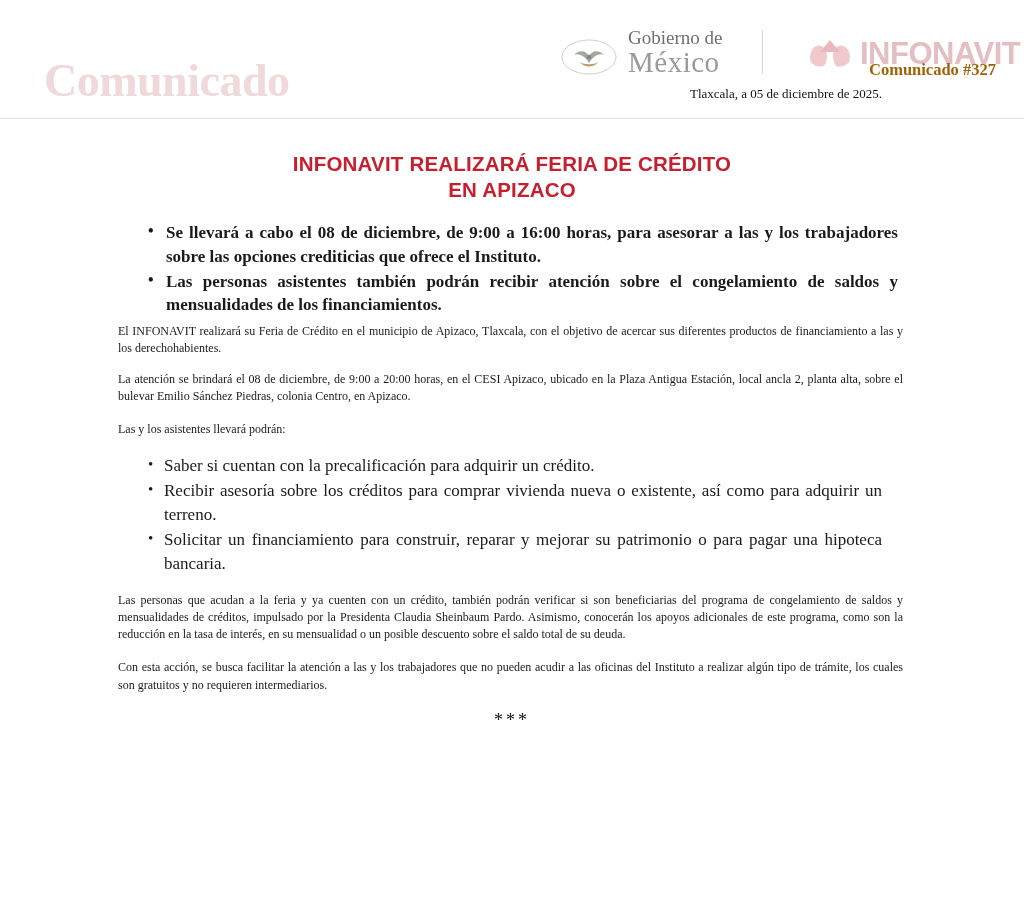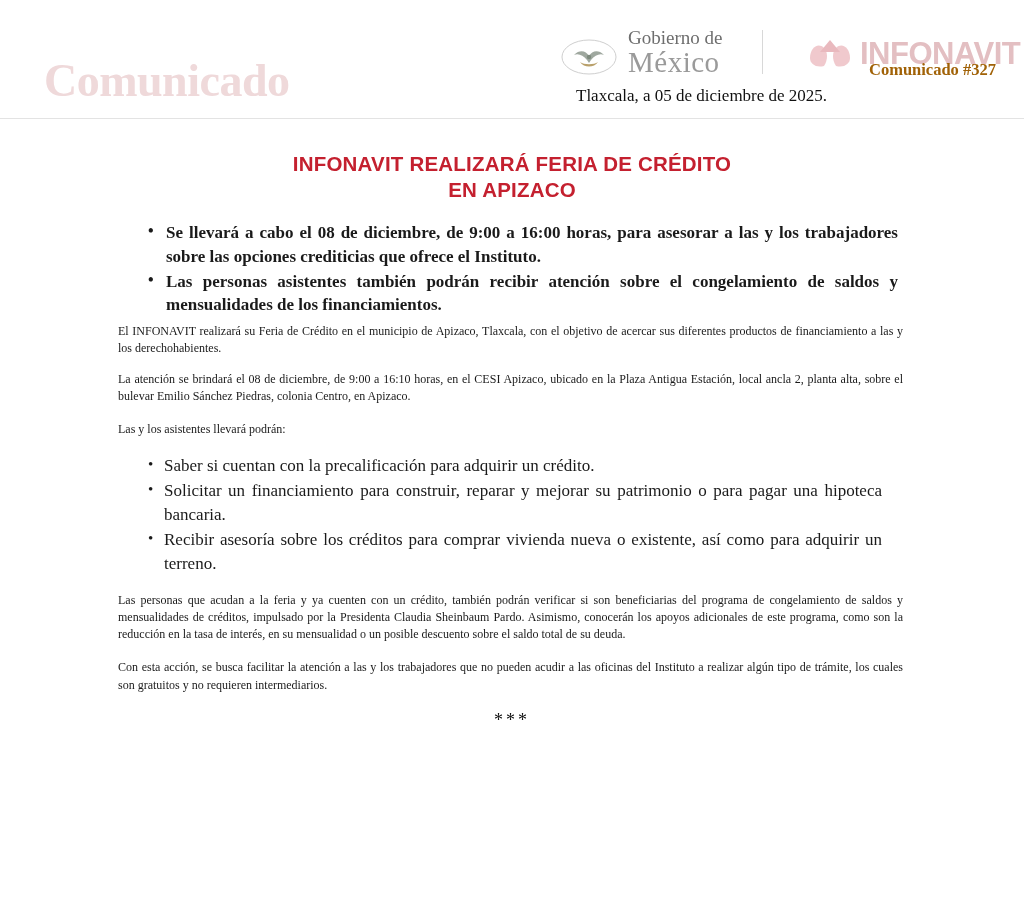--- a/index.html
+++ b/index.html
@@ -103,23 +103,23 @@
     font-size: 16.5px;
     color: #a16207;
     text-align: right;
     width: 300px;
   }
   .comunicado-place {
     position: absolute;
     right: 28px;
     top: 86px;
     font-family: "Liberation Serif", serif;
-    font-size: 17px;
+    font-size: 13px;
     color: #111;
-    text-align: left;
+    text-align: center;
     width: 420px;
   }
 
   
   .doc {
     padding: 18px 118px 0 118px;
   }
   .title {
     text-align: center;
     color: #c4202f;
@@ -239,26 +239,26 @@
     <span>INFONAVIT REALIZARÁ FERIA DE CRÉDITO</span>
     <span class="l2">EN APIZACO</span>
   </div>
 
   <ul class="bullets-bold">
     <li>Se llevará a cabo el 08 de diciembre, de 9:00 a 16:00 horas, para asesorar a las y los trabajadores sobre las opciones crediticias que ofrece el Instituto.</li>
     <li>Las personas asistentes también podrán recibir atención sobre el congelamiento de saldos y mensualidades de los financiamientos.</li>
   </ul>
 
   <p class="para tight">El INFONAVIT realizará su Feria de Crédito en el municipio de Apizaco, Tlaxcala, con el objetivo de acercar sus diferentes productos de financiamiento a las y los derechohabientes.</p>
-  <p class="para">La atención se brindará el 08 de diciembre, de 9:00 a 16:10 horas, en el CESI Apizaco, ubicado en la Plaza Antigua Estación, local ancla 2, planta alta, sobre el bulevar Emilio Sánchez Piedras, colonia Centro, en Apizaco.</p>
+  <p class="para">La atención se brindará el 08 de diciembre, de 9:00 a 20:00 horas, en el CESI Apizaco, ubicado en la Plaza Antigua Estación, local ancla 2, planta alta, sobre el bulevar Emilio Sánchez Piedras, colonia Centro, en Apizaco.</p>
   <p class="para">Las y los asistentes llevará podrán:</p>
 
   <ul class="bullets-plain">
     <li>Saber si cuentan con la precalificación para adquirir un crédito.</li>
+    <li>Recibir asesoría sobre los créditos para comprar vivienda nueva o existente, así como para adquirir un terreno.</li>
     <li>Solicitar un financiamiento para construir, reparar y mejorar su patrimonio o para pagar una hipoteca bancaria.</li>
-    <li>Recibir asesoría sobre los créditos para comprar vivienda nueva o existente, así como para adquirir un terreno.</li>
   </ul>
 
   <p class="para">Las personas que acudan a la feria y ya cuenten con un crédito, también podrán verificar si son beneficiarias del programa de congelamiento de saldos y mensualidades de créditos, impulsado por la Presidenta Claudia Sheinbaum Pardo. Asimismo, conocerán los apoyos adicionales de este programa, como son la reducción en la tasa de interés, en su mensualidad o un posible descuento sobre el saldo total de su deuda.</p>
   <p class="para">Con esta acción, se busca facilitar la atención a las y los trabajadores que no pueden acudir a las oficinas del Instituto a realizar algún tipo de trámite, los cuales son gratuitos y no requieren intermediarios.</p>
 
   <div class="ending">***</div>
 </div>
 
 </body></html>

